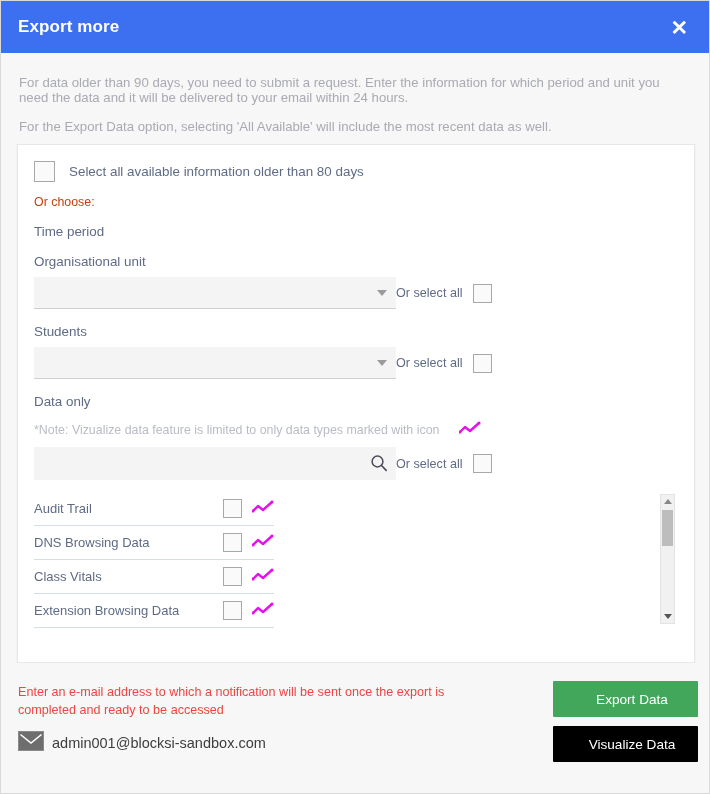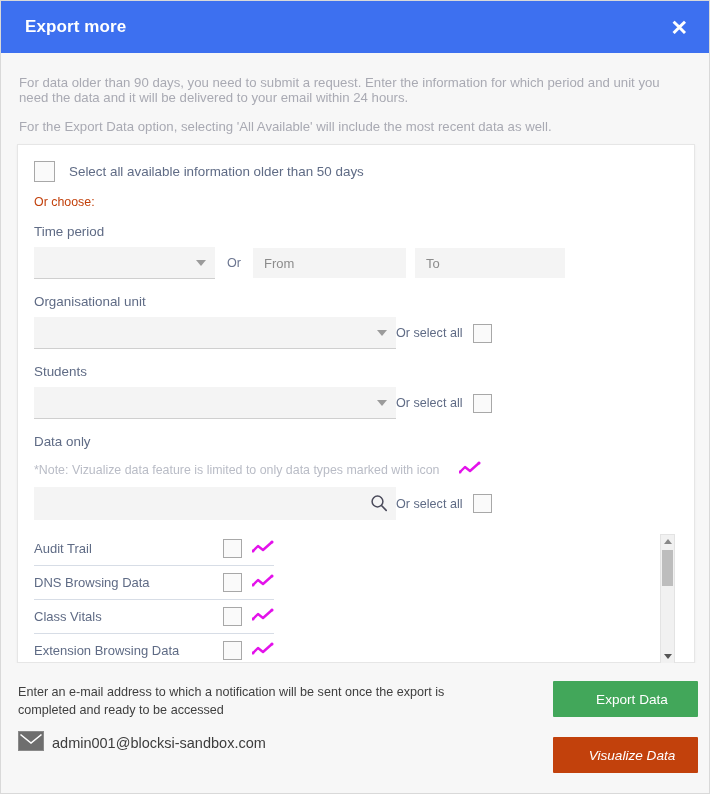--- a/index.html
+++ b/index.html
@@ -22,21 +22,21 @@
     border: 1px solid #d9d9d9;
     overflow: hidden;
   }
   
   .modal-header {
     height: 52px;
     background: #3d70f0;
     display: flex;
     align-items: center;
     justify-content: space-between;
-    padding: 0 17px 0 24px;
+    padding: 0 17px 0 17px;
     box-sizing: border-box;
   }
   .modal-title {
     color: #ffffff;
     font-size: 17px;
     font-weight: bold;
     letter-spacing: 0.1px;
   }
   .close-btn {
     color: #ffffff;
@@ -270,21 +270,21 @@
     left: 0;
     top: 662px;
     width: 708px;
     height: 130px;
     background: #f7f7f7;
   }
   .footer-text {
     position: absolute;
     left: 17px;
     top: 20px;
-    color: #404040;
+    color: #ef4444;
     font-size: 12.6px;
     line-height: 18px;
     width: 430px;
   }
   .email-row {
     position: absolute;
     left: 17px;
     top: 68px;
     display: flex;
     align-items: center;
@@ -306,23 +306,22 @@
     border-radius: 1px;
     padding-left: 19px;
   }
   .btn-export {
     left: 552px;
     top: 18px;
     background: #42a75a;
   }
   .btn-visualize {
     left: 552px;
-    top: 74px;
-    background: #c2410c;
-    font-style: italic;
+    top: 63px;
+    background: #000000;
   }
 </style>
 </head>
 <body>
 
 <div class="modal">
 
   <div class="modal-header">
     <div class="modal-title">Export more</div>
     <div class="close-btn">✕</div>
@@ -331,34 +330,26 @@
   <div class="intro">
     <p>For data older than 90 days, you need to submit a request. Enter the information for which period and unit you need the data and it will be delivered to your email within 24 hours.</p>
     <p>For the Export Data option, selecting 'All Available' will include the most recent data as well.</p>
   </div>
 
   <div class="card">
     <div class="card-inner">
 
       <div class="row-top">
         <span class="cb big"></span>
-        <span class="lbl">Select all available information older than 50 days</span>
+        <span class="lbl">Select all available information older than 80 days</span>
       </div>
 
       <div class="or-choose">Or choose:</div>
 
       <div class="field-label">Time period</div>
-      <div class="line-row">
-        <div class="select period">
-          <span class="caret"></span>
-        </div>
-        <span class="or-text">Or</span>
-        <input class="text-input from" type="text" placeholder="From" style="">
-        <input class="text-input to" type="text" placeholder="To" style="">
-      </div>
 
       <div class="field-label">Organisational unit</div>
       <div class="line-row">
         <div class="select wide">
           <span class="caret"></span>
         </div>
         <span class="sel-all">Or select all</span>
         <span class="cb"></span>
       </div>
 

